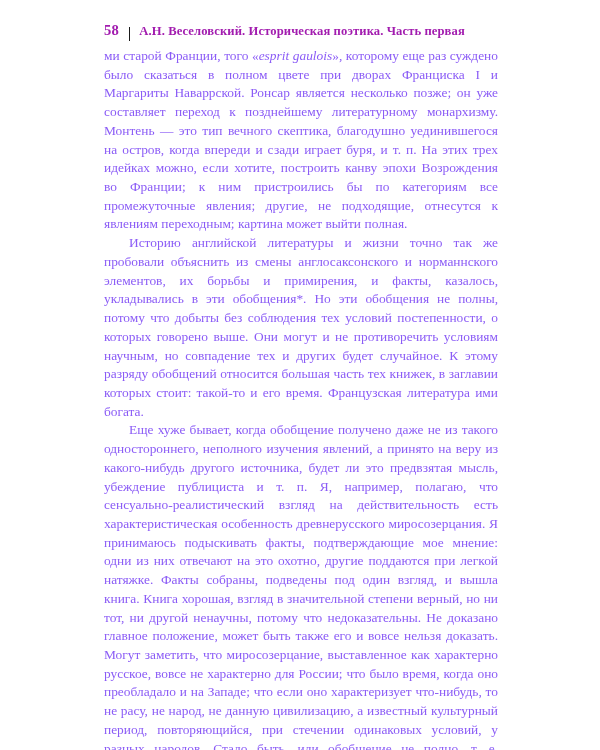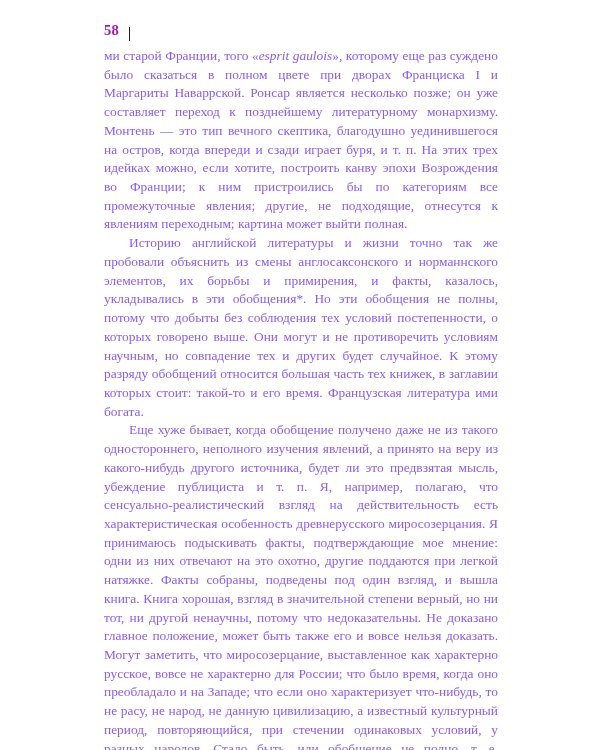--- a/index.html
+++ b/index.html
@@ -88,20 +88,21 @@
   }
 </style>
 </head>
 <body>
 
 <div class="page">
 
   <div class="running-head">
     <span class="folio">58</span>
     <span class="rule"></span>
+    <span class="head-title">А.Н. Веселовский. Историческая поэтика. Часть первая</span>
   </div>
 
   <div class="textblock">
     <p class="para no-indent">ми старой Франции, того «<span class="it">esprit gaulois</span>», которому еще раз суждено было сказаться в полном цвете при дворах Франциска I и Маргариты Наваррской. Ронсар является несколько позже; он уже составляет переход к позднейшему литературному монархизму. Монтень — это тип вечного скептика, благодушно уединившегося на остров, когда впереди и сзади играет буря, и т. п. На этих трех идейках можно, если хотите, построить канву эпохи Возрождения во Франции; к ним пристроились бы по категориям все промежуточные явления; другие, не подходящие, отнесутся к явлениям переходным; картина может выйти полная.</p>
     <p class="para">Историю английской литературы и жизни точно так же пробовали объяснить из смены англосаксонского и норманнского элементов, их борьбы и примирения, и факты, казалось, укладывались в эти обобщения<span class="fnmark">*</span>. Но эти обобщения не полны, потому что добыты без соблюдения тех условий постепенности, о которых говорено выше. Они могут и не противоречить условиям научным, но совпадение тех и других будет случайное. К этому разряду обобщений относится большая часть тех книжек, в заглавии которых стоит: такой-то и его время. Французская литература ими богата.</p>
     <p class="para">Еще хуже бывает, когда обобщение получено даже не из такого одностороннего, неполного изучения явлений, а принято на веру из какого-нибудь другого источника, будет ли это предвзятая мысль, убеждение публициста и т. п. Я, например, полагаю, что сенсуально-реалистический взгляд на действительность есть характеристическая особенность древнерусского миросозерцания. Я принимаюсь подыскивать факты, подтверждающие мое мнение: одни из них отвечают на это охотно, другие поддаются при легкой натяжке. Факты собраны, подведены под один взгляд, и вышла книга. Книга хорошая, взгляд в значительной степени верный, но ни тот, ни другой ненаучны, потому что недоказательны. Не доказано главное положение, может быть также его и вовсе нельзя доказать. Могут заметить, что миросозерцание, выставленное как характерно русское, вовсе не характерно для России; что было время, когда оно преобладало и на Западе; что если оно характеризует что-нибудь, то не расу, не народ, не данную цивилизацию, а известный культурный период, повторяющийся, при стечении одинаковых условий, у разных народов. Стало быть, или обобщение не полно, т. е. недовольно взято материала для сравнения; или оно принято на веру, не добыто из фактов, а факты к нему приноровлены: в таком случае оно ненаучно.</p>
   </div>
 
 </div>
 

